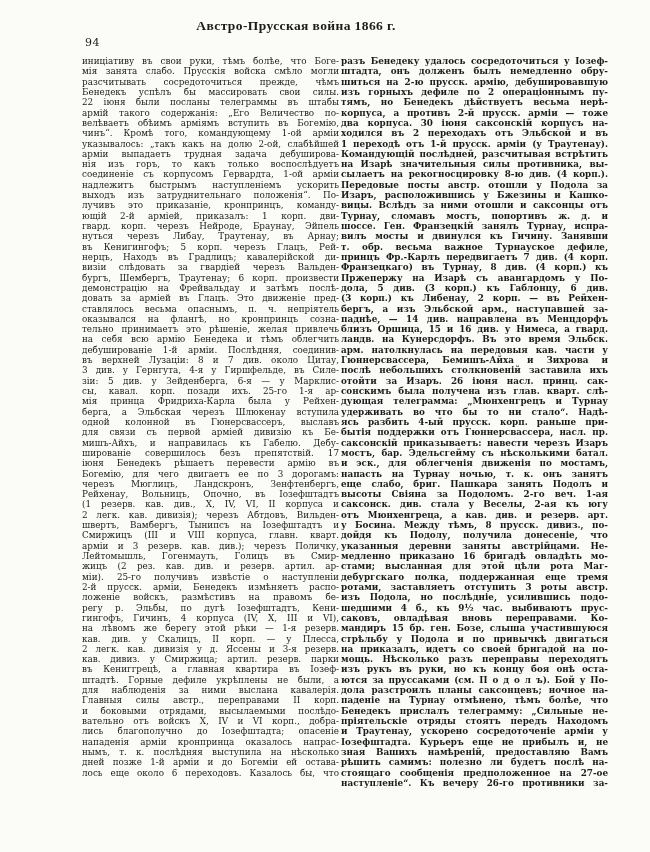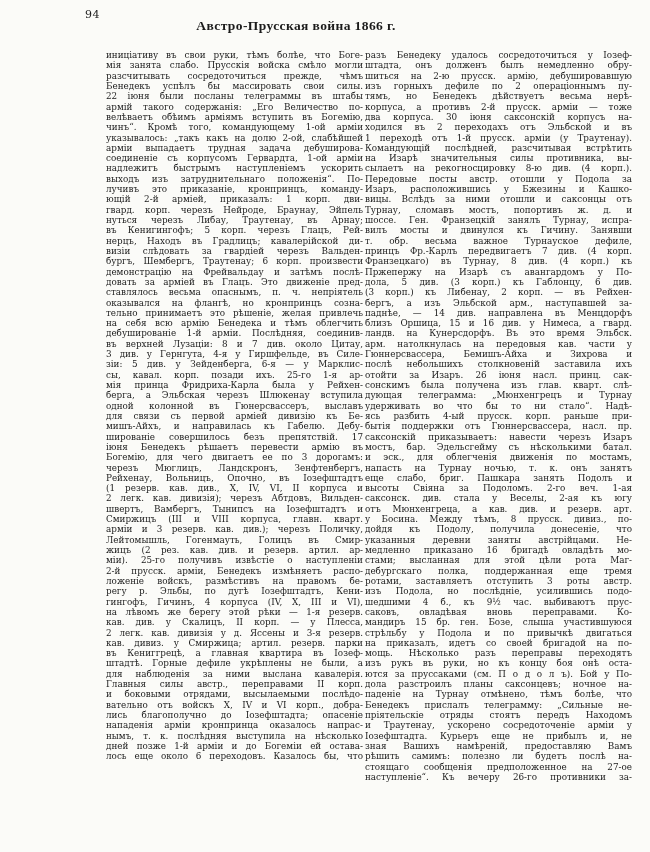--- a/index.html
+++ b/index.html
@@ -5,36 +5,36 @@
   html,body { margin:0; padding:0; }
   body {
     width:650px; height:852px;
     background:#fbfbf8;
     color:#1b1b1b;
     font-family:"DejaVu Serif", serif;
     position:relative;
     overflow:hidden;
   }
   .page-number {
-    position:absolute; left:85px; top:8px;
+    position:absolute; left:85px; top:36px;
     font-size:11px; letter-spacing:0.5px;
   }
   .header-title {
     position:absolute; left:0; top:18px; width:516px;
     text-align:center;
     padding-left:76px; box-sizing:border-box;
     font-family:Liberation Serif, serif;
     font-weight:bold; font-size:13.5px; letter-spacing:0.4px;
     white-space:nowrap;
   }
   .text-column {
-    position:absolute; top:50px;margin-left:24px;
+    position:absolute; top:56px;
   }
   .col-left  { left:82px;  width:257px; }
-  .col-right { left:341px; width:267px; }
+  .col-right { left:341px; width:267px;font-weight:bold; }
   .ln {
     font-size:8.8px;
     line-height:10.32px;
     height:10.32px;
     overflow:hidden;
     text-align:justify;
     text-align-last:justify;
     -moz-text-align-last:justify;
     word-spacing:0.2px;
   }
@@ -50,20 +50,21 @@
     <div class="ln">иниціативу въ свои руки, тѣмъ болѣе, что Боге-</div>
     <div class="ln">мія занята слабо. Прусскія войска смѣло могли</div>
     <div class="ln">разсчитывать сосредоточиться прежде, чѣмъ</div>
     <div class="ln">Бенедекъ успѣлъ бы массировать свои силы.</div>
     <div class="ln">22 іюня были посланы телеграммы въ штабы</div>
     <div class="ln">армій такого содержанія: „Его Величество по-</div>
     <div class="ln">велѣваетъ обѣимъ арміямъ вступить въ Богемію,</div>
     <div class="ln">чинъ“. Кромѣ того, командующему 1-ой арміи</div>
     <div class="ln">указывалось: „такъ какъ на долю 2-ой, слабѣйшей</div>
     <div class="ln">арміи выпадаетъ трудная задача дебуширова-</div>
+    <div class="ln">нія изъ горъ, то какъ только воспослѣдуетъ</div>
     <div class="ln">соединеніе съ корпусомъ Гервардта, 1-ой арміи</div>
     <div class="ln">надлежитъ быстрымъ наступленіемъ ускорить</div>
     <div class="ln">выходъ изъ затруднительнаго положенія“. По-</div>
     <div class="ln">лучивъ это приказаніе, кронпринцъ, команду-</div>
     <div class="ln">ющій 2-й арміей, приказалъ: 1 корп. дви-</div>
     <div class="ln">гвард. корп. черезъ Нейроде, Браунау, Эйпель</div>
     <div class="ln">нуться черезъ Либау, Траутенау, въ Арнау;</div>
     <div class="ln">въ Кенигингофъ; 5 корп. черезъ Глацъ, Рей-</div>
     <div class="ln">нерцъ, Находъ въ Градлицъ; кавалерійской ди-</div>
     <div class="ln">визіи слѣдовать за гвардіей черезъ Вальден-</div>

